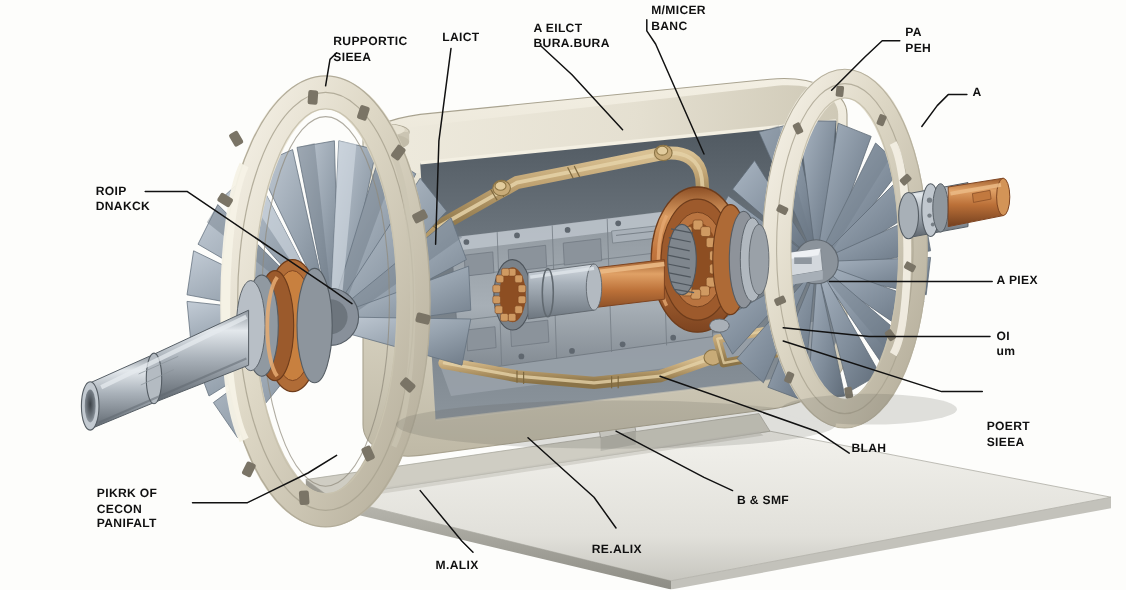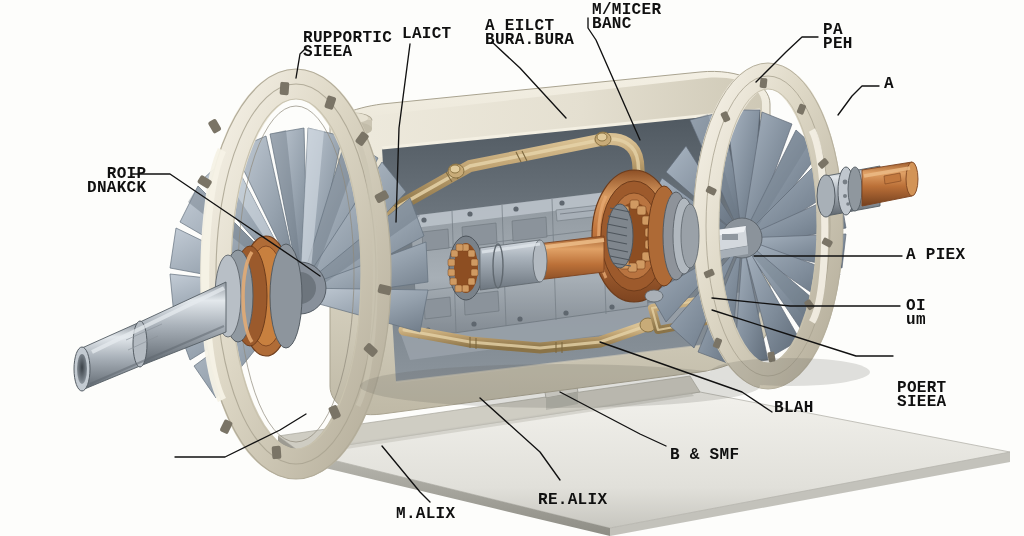--- a/index.html
+++ b/index.html
@@ -9,22 +9,22 @@
     background:#fdfdfb;
     font-family:"Liberation Sans", sans-serif;
     overflow:hidden;
     position:relative;
   }
   #stage{position:absolute;inset:0;width:1024px;height:536px;}
   #art{position:absolute;left:0;top:0;width:1024px;height:536px;}
   #overlay{position:absolute;left:0;top:0;width:1024px;height:536px;pointer-events:none;}
   .callout{
     position:absolute;
-    font-family:Liberation Mono, monospace;
-    font-size:16px;
+    font-family:Liberation Sans, sans-serif;
+    font-size:11px;
     font-weight:700;
     letter-spacing:0.3px;
     color:#101010;
     line-height:13.5px;
     white-space:pre;
     text-transform:none;
   }
   .callout .l2{display:block;}
 </style>
 </head>
@@ -514,23 +514,24 @@
       </g>
   </svg>
 
   <div id="overlay">
       <div class="callout" style="left: 303px; top: 32px;"><span>RUPPORTIC</span><span class="l2">SIEEA</span></div>
       <div class="callout" style="left: 402px; top: 28px;"><span>LAICT</span></div>
       <div class="callout" style="left: 485px; top: 20px;"><span>A EILCT</span><span class="l2">BURA.BURA</span></div>
       <div class="callout" style="left: 592px; top: 4px;"><span>M/MICER</span><span class="l2">BANC</span></div>
       <div class="callout" style="left: 823px; top: 24px;"><span>PA</span><span class="l2">PEH</span></div>
       <div class="callout" style="left: 884px; top: 78px;"><span>A</span></div>
-      <div class="callout" style="left: 87px; top: 168px; text-align: right;"><span>ROIP</span><span class="l2">DNAKCK</span></div>
+      <div class="callout" style="left: 87px; top: 168px;"><span>ROIP</span><span class="l2">DNAKCK</span></div>
       <div class="callout" style="left: 906px; top: 249px;"><span>A PIEX</span></div>
       <div class="callout" style="left: 906px; top: 300px;"><span>OI</span><span class="l2 small">um</span></div>
       <div class="callout" style="left: 897px; top: 345px; margin-top: 37px;"><span>POERT</span><span class="l2">SIEEA</span></div>
       <div class="callout" style="left: 774px; top: 402px;"><span>BLAH</span></div>
       <div class="callout" style="left: 670px; top: 449px;"><span>B &amp; SMF</span></div>
       <div class="callout" style="left: 538px; top: 494px;"><span>RE.ALIX</span></div>
       <div class="callout" style="left: 396px; top: 508px;"><span>M.ALIX</span></div>
+      <div class="callout" style="left: 88px; top: 443px;"><span>PIKRK OF</span><span class="l2">CECON</span><span class="l2">PANIFALT</span></div>
     </div>
 
 </div>
 
 </body></html>

